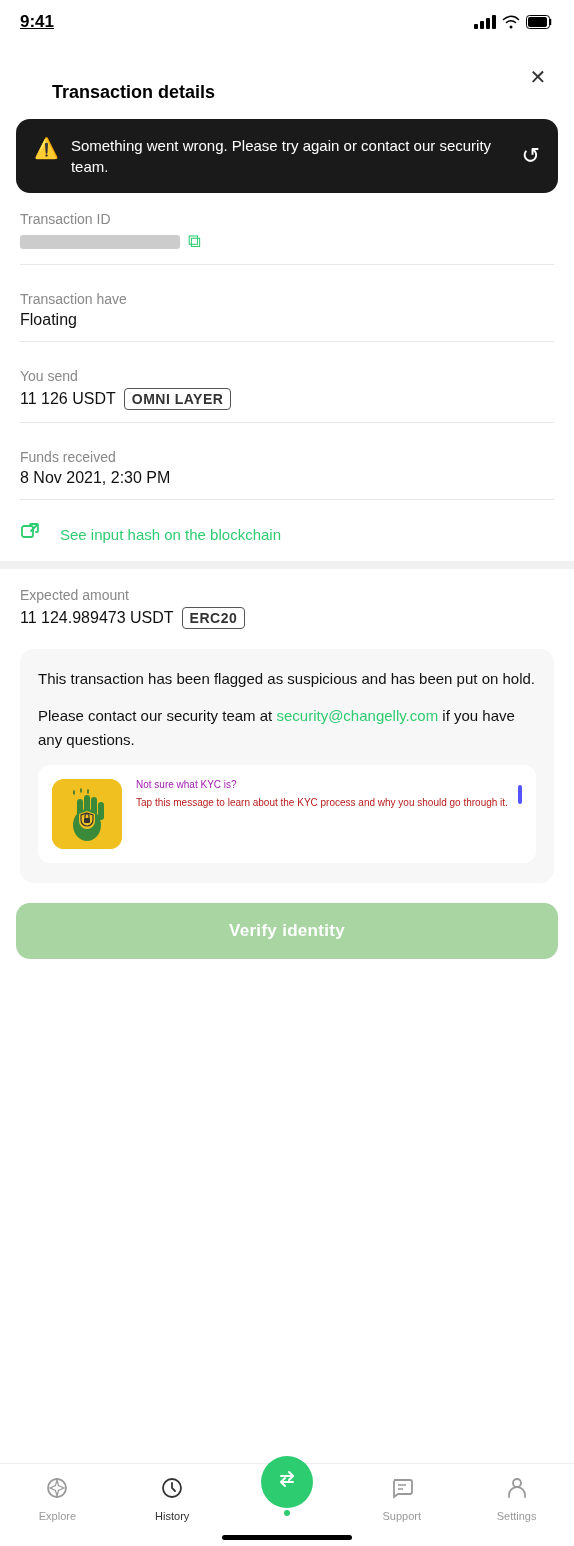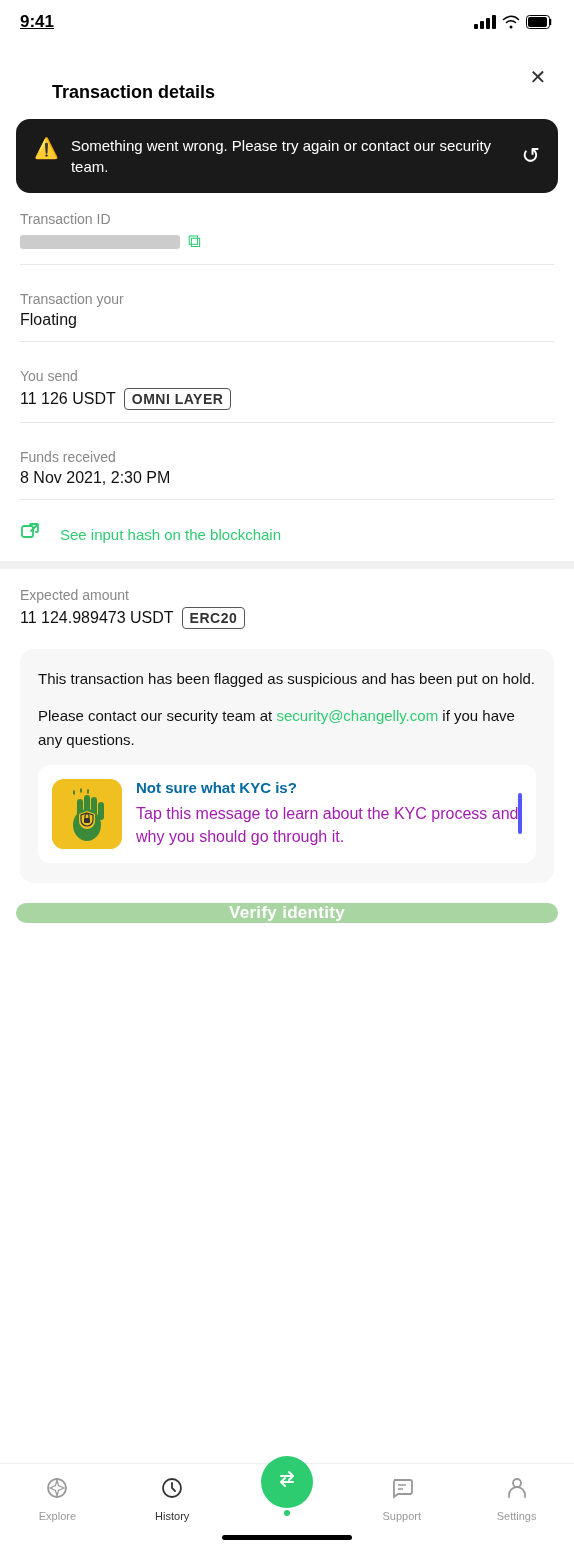--- a/index.html
+++ b/index.html
@@ -207,28 +207,28 @@
       background: #f0c020;
       flex-shrink: 0;
       display: flex;
       align-items: center;
       justify-content: center;
       position: relative;
       overflow: hidden;
     }
     .kyc-text-wrap { flex: 1; }
     .kyc-title {
-      font-size: 15px;
-      font-weight: 700;
-      color: #0369a1;
+      font-size: 10px;
+      font-weight: 400;
+      color: #a21caf;
       margin-bottom: 6px;
     }
     .kyc-desc {
-      font-size: 16px;
-      color: #a21caf;
+      font-size: 10px;
+      color: #b91c1c;
       line-height: 1.45;
     }
     .kyc-side-bar {
       width: 4px;
       background: #5555ff;
       border-radius: 2px;
       position: absolute;
       right: 0;
       top: 20%;
       height: 60%;
@@ -236,20 +236,21 @@
 
     
     .verify-btn {
       display: block;
       width: calc(100% - 32px);
       margin: 20px 16px 16px;
       background: #a8d5a2;
       color: #fff;
       border: none;
       border-radius: 14px;
+      padding: 18px;
       font-size: 17px;
       font-weight: 600;
       text-align: center;
       cursor: pointer;
       letter-spacing: 0.3px;
     }
 
     
     .bottom-nav {
       position: fixed;
@@ -383,21 +384,21 @@
     <div class="field-label">Transaction ID</div>
     <div class="field-value">
       <span class="redacted"></span>
       <span class="copy-icon">⧉</span>
     </div>
   </div>
 
   <div class="divider"></div>
 
   <div class="field">
-    <div class="field-label">Transaction your</div>
+    <div class="field-label">Transaction have</div>
     <div class="field-value">Floating</div>
   </div>
 
   <div class="divider"></div>
 
   <div class="field">
     <div class="field-label">You send</div>
     <div class="field-value">
       <span>11 126 USDT</span>
       <span class="badge">OMNI LAYER</span>

